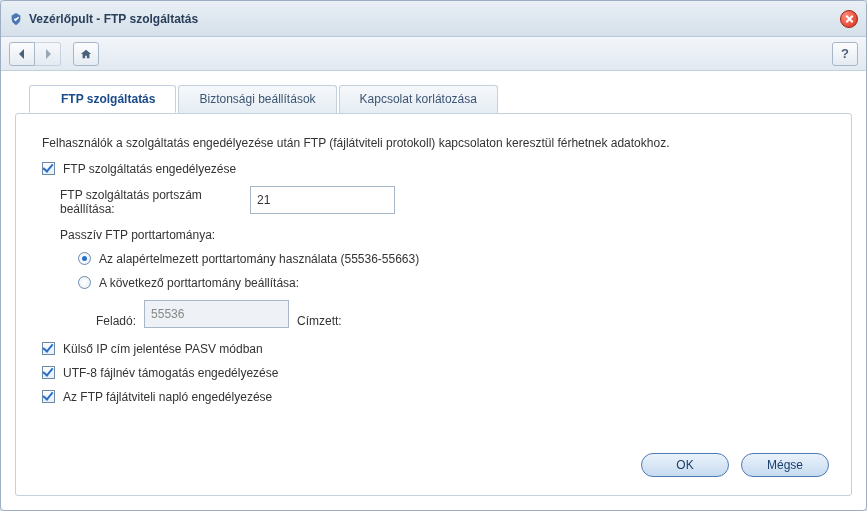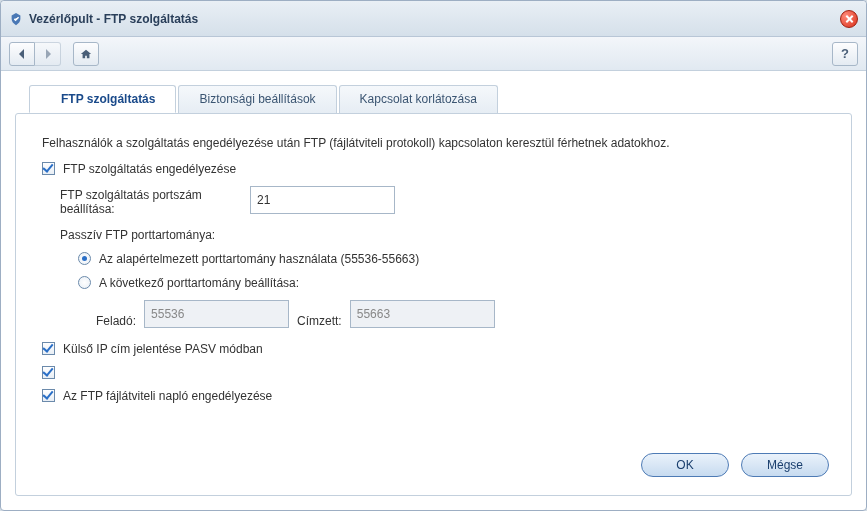--- a/index.html
+++ b/index.html
@@ -123,30 +123,30 @@
 
         <div class="row indent2" style="margin-bottom:4px;">
           <span class="radio"></span>
           <span>A következő porttartomány beállítása:</span>
         </div>
 
         <div class="range-row indent3" style="margin-bottom:14px;">
           <span>Feladó:</span>
           <input class="text range-input" disabled="" value="55536" style="">
           <span>Címzett:</span>
-          <input class="text range-input" disabled="" value="55663" style="">
         </div>
 
         <div class="row">
           <span class="checkbox checked"></span>
           <span>Külső IP cím jelentése PASV módban</span>
         </div>
 
         <div class="row">
           <span class="checkbox checked"></span>
+          <span>UTF-8 fájlnév támogatás engedélyezése</span>
         </div>
 
         <div class="row">
           <span class="checkbox checked"></span>
           <span>Az FTP fájlátviteli napló engedélyezése</span>
         </div>
       </div>
 
       <div class="button-bar">
         <button class="btn">OK</button>

